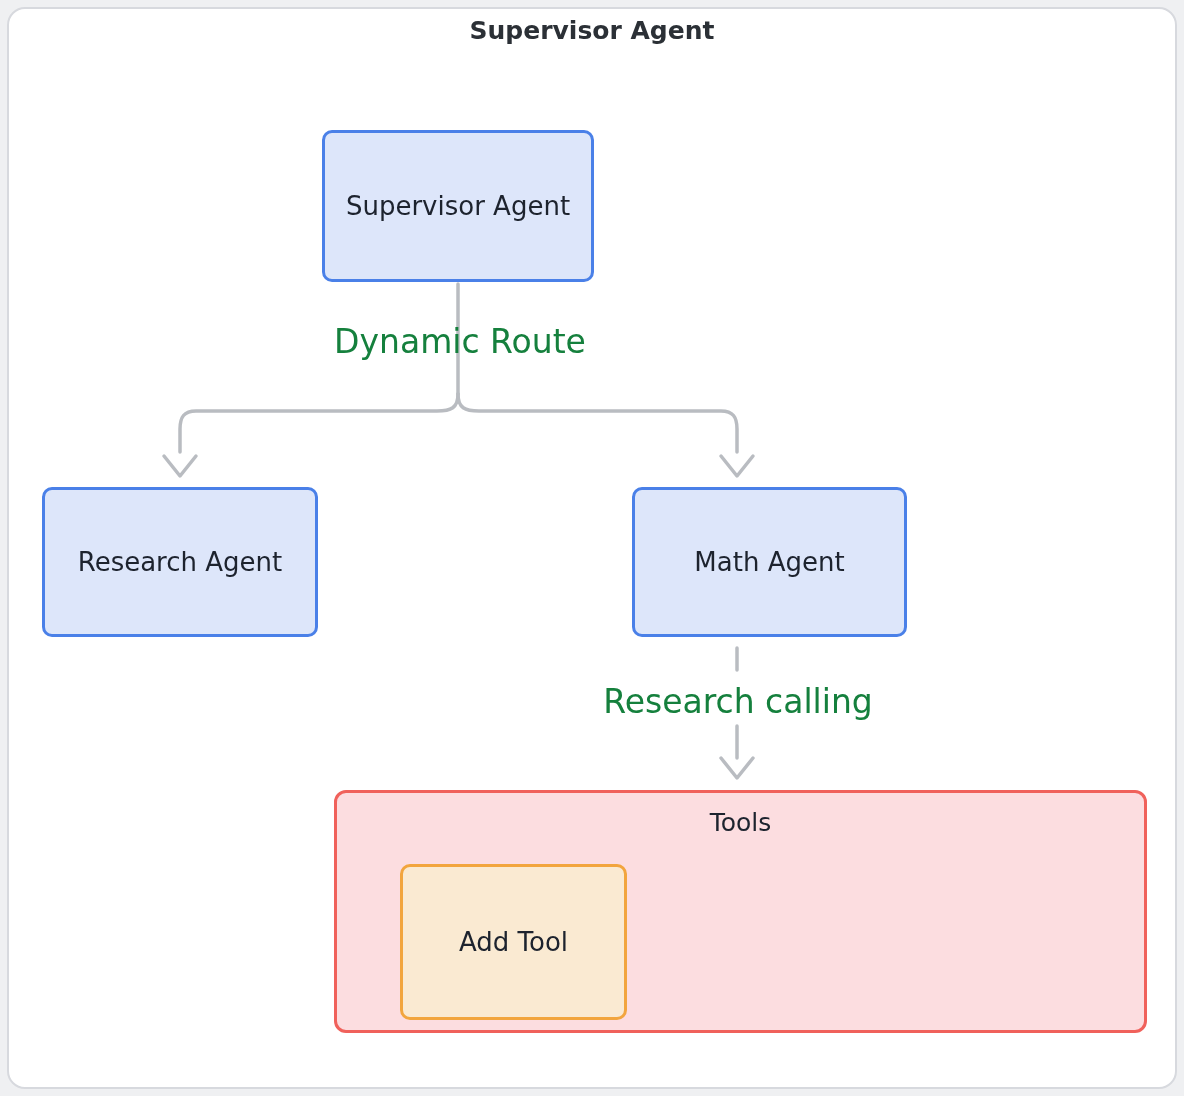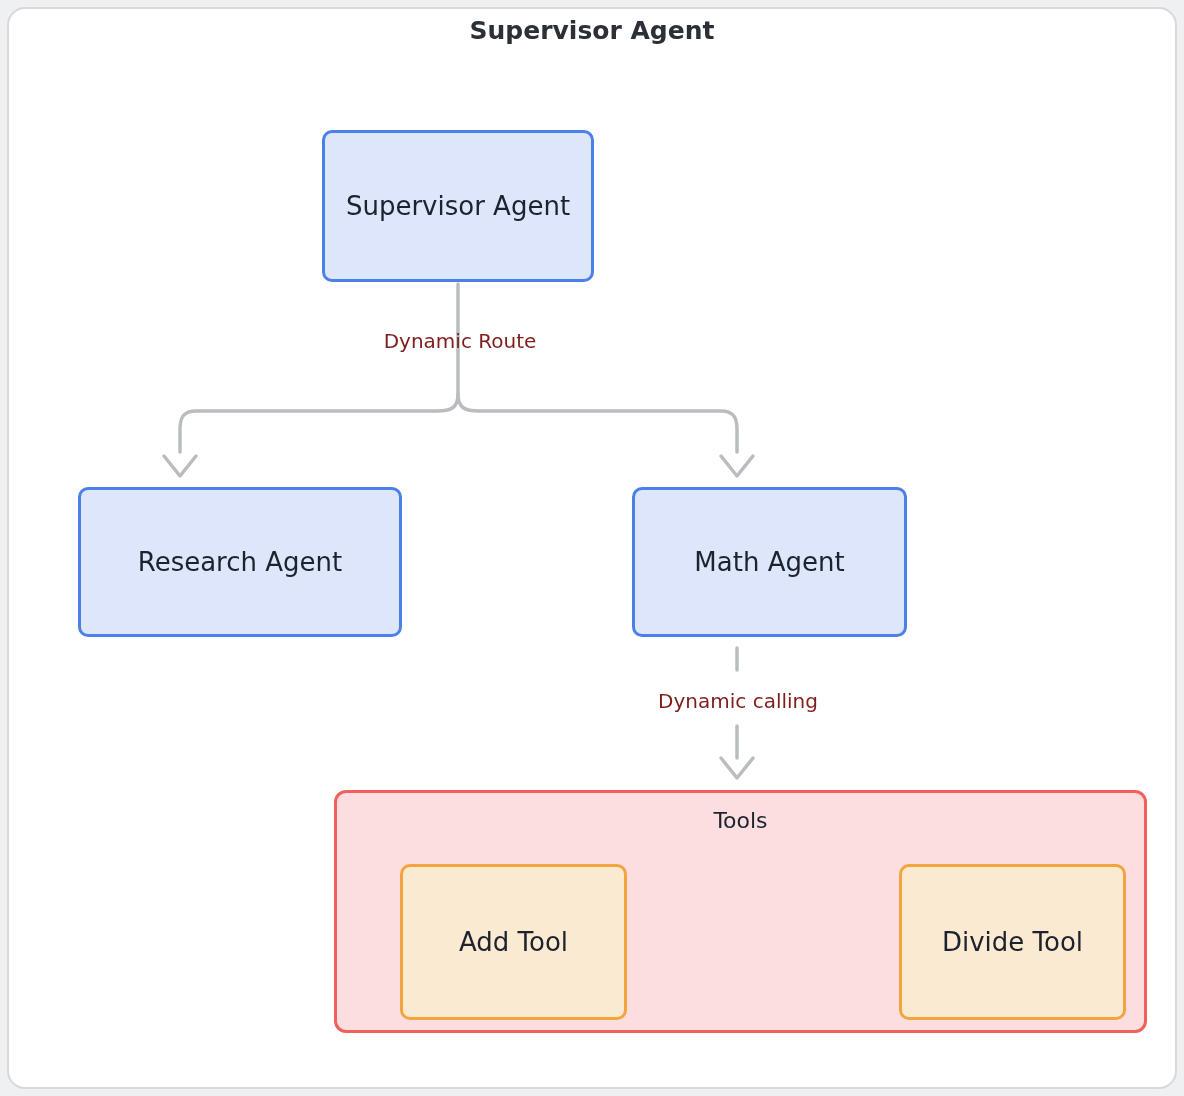--- a/index.html
+++ b/index.html
@@ -41,27 +41,27 @@
   .agent-node{
     position:absolute;
     background:var(--agent_fill);
     border:3.5px solid var(--agent_border);
     border-radius:10px;
     display:flex;align-items:center;justify-content:center;
     font-size:26px;
     color:var(--text);
   }
   #node-supervisor{left:322px;top:130px;width:272px;height:152px;}
-  #node-research{left:42px;top:487px;width:324px;height:150px;margin-left:36px;}
+  #node-research{left:42px;top:487px;width:276px;height:150px;}
   #node-math{left:632px;top:487px;width:275px;height:150px;}
   .edge-label{
     position:absolute;
     transform:translate(-50%,-50%);
-    font-size:20px;
-    color:#7f1d1d;
+    font-size:33px;
+    color:#15803d;
     white-space:nowrap;
   }
   #label-dynamic-route{left:460px;top:341px;}
   #label-function-calling{left:738px;top:701px;}
   .connector-svg{
     position:absolute;left:0;top:0;width:1184px;height:1096px;
     pointer-events:none;
   }
   .connector-svg path, .connector-svg polyline, .connector-svg line{
     fill:none;
@@ -74,21 +74,21 @@
     position:absolute;
     left:334px;top:790px;width:813px;height:243px;
     background:var(--tools_fill);
     border:3.5px solid var(--tools_border);
     border-radius:12px;
   }
   .tools-group-label{
     position:absolute;
     left:0;top:15px;width:100%;
     text-align:center;
-    font-size:22px;
+    font-size:25px;
     color:var(--text);
   }
   .tools-row{
     position:absolute;
     left:24px;top:71px;width:765px;height:156px;
     display:flex;
     justify-content:space-between;
     padding-left:39px;
   }
   .tool-node{
@@ -130,25 +130,22 @@
 <div class="edge-label" id="label-dynamic-route">Dynamic Route</div>
 
 <div class="agent-node" id="node-research">
   <span>Research Agent</span>
 </div>
 
 <div class="agent-node" id="node-math">
   <span>Math Agent</span>
 </div>
 
-<div class="edge-label" id="label-function-calling">Dynamic calling</div>
+<div class="edge-label" id="label-function-calling">Research calling</div>
 
 <div class="tools-group">
   <div class="tools-group-label">Tools</div>
   <div class="tools-row">
     <div class="tool-node">
       <span>Add Tool</span>
     </div>
-    <div class="tool-node">
-      <span>Divide Tool</span>
-    </div>
   </div>
 </div>
 
 </body></html>

